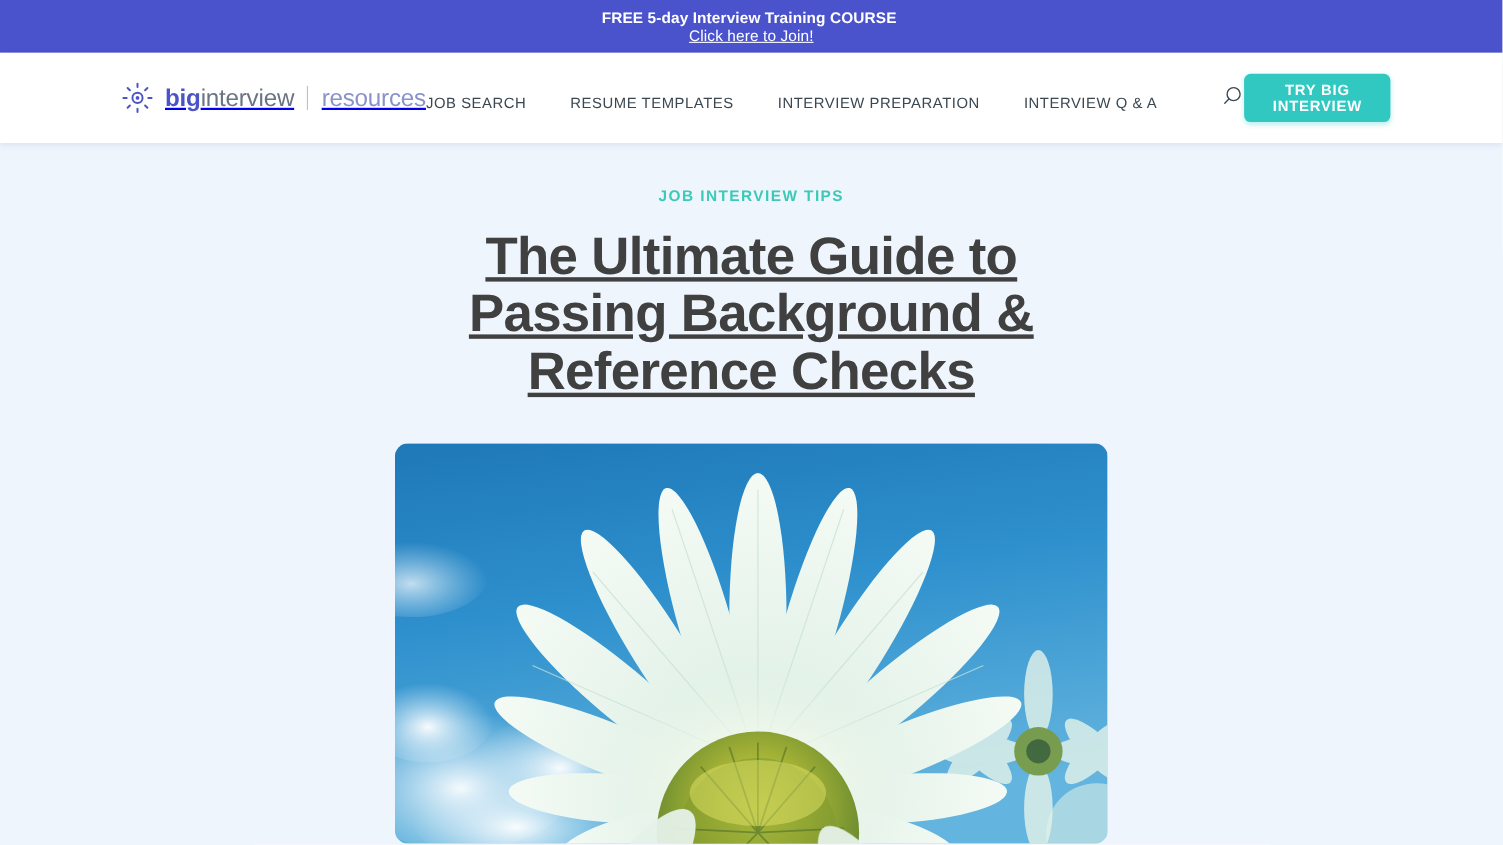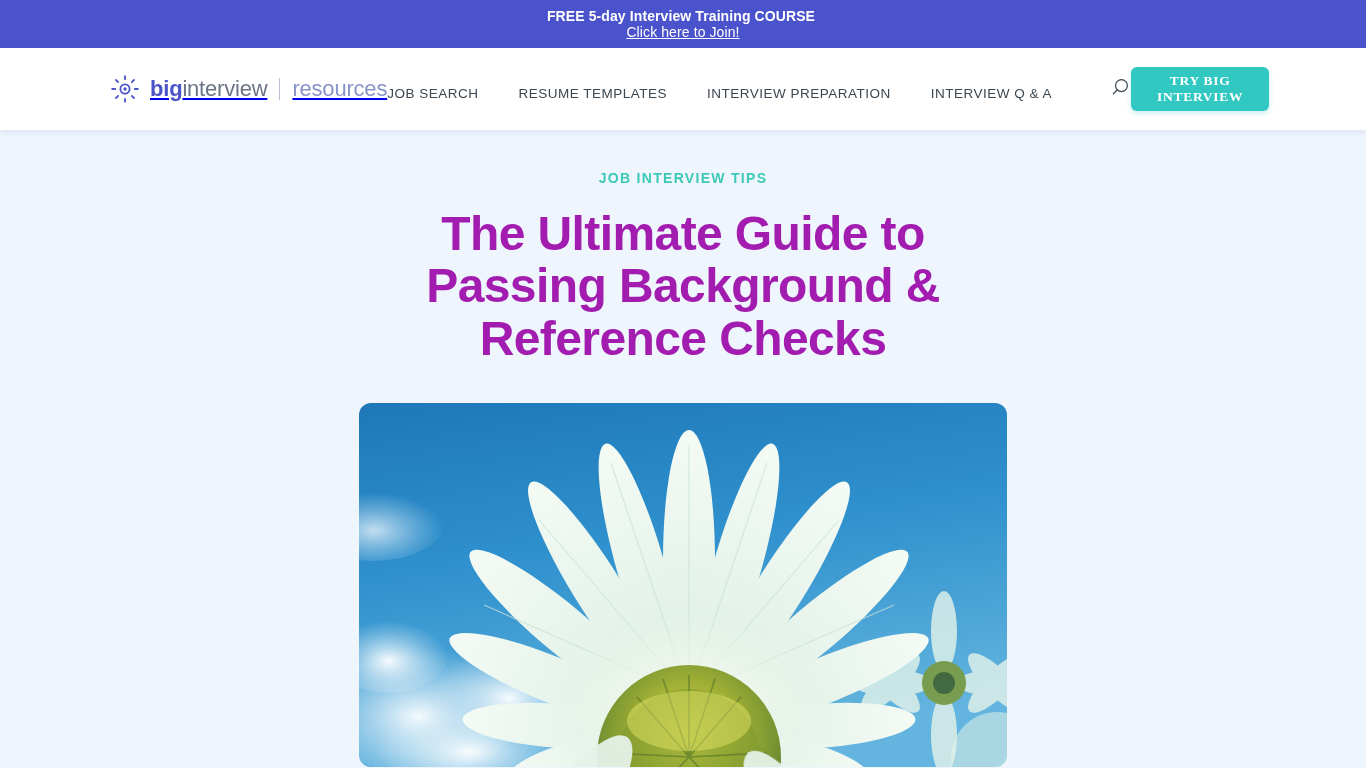--- a/index.html
+++ b/index.html
@@ -100,21 +100,21 @@
     background: #31c8c2;
     color: #ffffff;
     border: none;
     border-radius: 6px;
     padding: 0 26px;
     height: 44px;
     font-size: 13.5px;
     font-weight: bold;
     letter-spacing: 0.7px;
     cursor: pointer;
-    font-family: Liberation Serif, serif;
+    font-family: Liberation Sans, sans-serif;
     box-shadow: 0 2px 5px rgba(49, 200, 194, 0.30);
   }
 
   
   .hero {
     background: #eff5fd;
     height: 638px;
     padding-top: 40px;
     text-align: center;
     overflow: hidden;
@@ -122,27 +122,28 @@
 
   .eyebrow {
     color: #3cc9b7;
     font-size: 14px;
     font-weight: bold;
     letter-spacing: 1.3px;
     margin-bottom: 22px;
   }
 
   .hero-title {
-    color: #a21caf;
+    color: #404040;
     font-size: 48px;
     font-weight: bold;
     line-height: 1.09;
     letter-spacing: -0.6px;
     max-width: 620px;
     margin: 0 auto 20px auto;
+    text-decoration: underline;
   }
 
   .hero-sub {
     color: #4b5563;
     font-size: 16.5px;
     line-height: 2.0;
     max-width: 646px;
     margin: 0 auto;
   }
 

